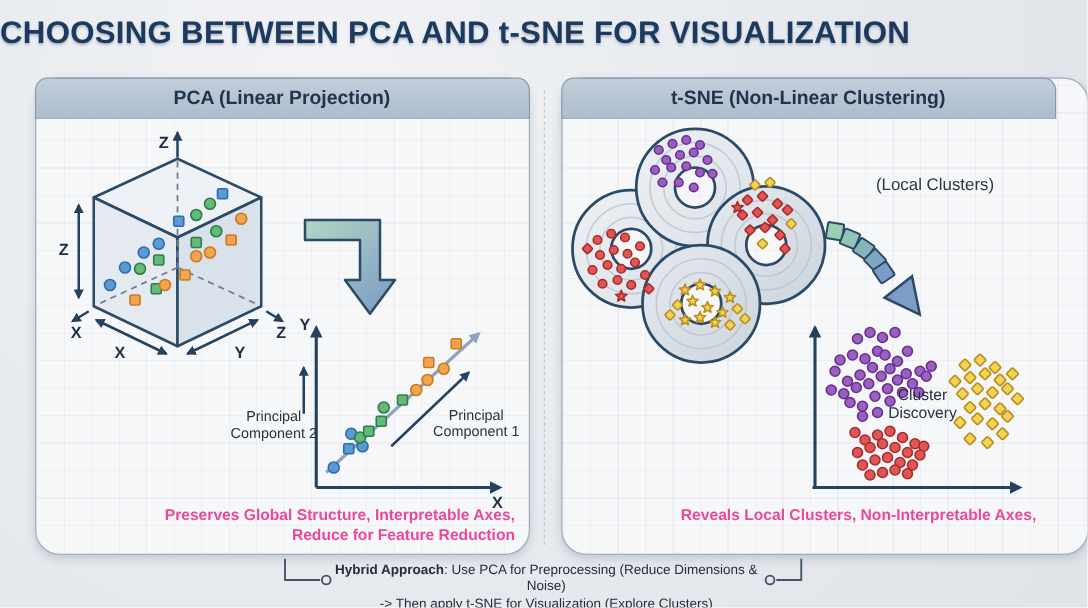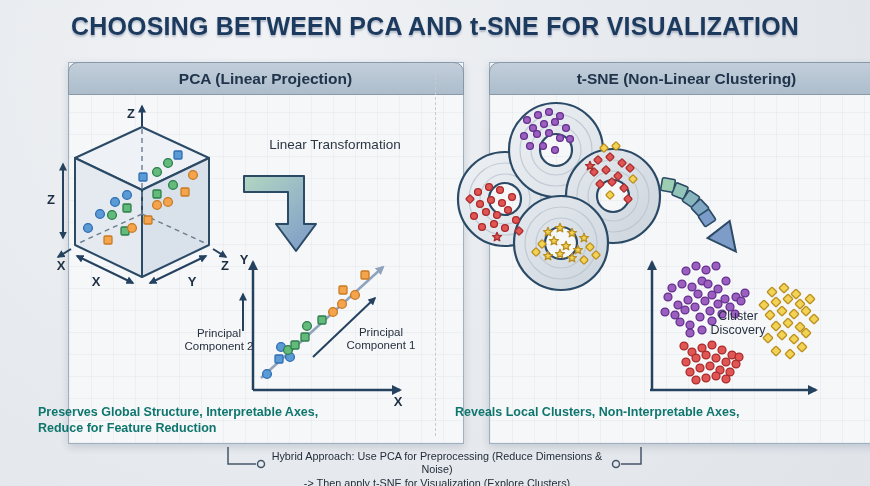--- a/index.html
+++ b/index.html
@@ -2,59 +2,58 @@
 <html><head>
 <meta charset="utf-8">
 <style>
   html,body{margin:0;padding:0;}
   body{
     width:870px;height:486px;position:relative;overflow:hidden;
     font-family:"Liberation Sans",sans-serif;
     background:radial-gradient(circle at 30% 15%, #f1f3f6 0%, #e6e9ed 55%, #e0e4e9 100%);
   }
   .title{
-    position:absolute;left:0;top:12px;width:870px;text-align:center;
+    position:absolute;left:0;top:12px;width:870px;text-align:left;
     font-size:25px;font-weight:800;letter-spacing:.2px;color:#1c3a5e;
     text-shadow:0 2px 2px rgba(110,125,150,.45);
   }
   .panel{
     position:absolute;top:62px;width:394px;height:380px;
     background:
       repeating-linear-gradient(0deg, rgba(90,110,140,.06) 0 1px, transparent 1px 22px),
       repeating-linear-gradient(90deg, rgba(90,110,140,.06) 0 1px, transparent 1px 22px),
       #f6f7f9;
-    border:1.5px solid #9fb0c0;border-radius:0;
+    border:1.5px solid #9fb0c0;border-radius:20px;
     box-shadow:0 3px 8px rgba(40,60,90,.18);
-    margin-left:40px;
   }
   .panel.left{left:28px;} .panel.right{left:449px;padding-left:26px;}
   .panel-header{
     position:absolute;left:-1.5px;top:-1.5px;width:394px;height:31px;
     background:linear-gradient(#c2ceda,#adbdcc);
     border:1.5px solid #8898a9;border-radius:10px 10px 0 0;
     text-align:center;line-height:31px;font-size:15.5px;font-weight:700;color:#20344c;
   }
   .divider{
     position:absolute;left:435px;top:72px;height:364px;width:0;
     border-left:1.5px dashed #c6cbd3;
   }
   svg.overlay{position:absolute;left:0;top:0;z-index:3;}
   .note{
     position:absolute;z-index:4;text-align:center;color:#2c3744;
     font-size:13.5px;font-weight:500;line-height:1.22;
   }
   .summary{
-    position:absolute;z-index:4;text-align:left;color:#0f766e;
+    position:absolute;z-index:4;text-align:right;color:#ec4899;
     font-size:12.5px;font-weight:600;line-height:1.3;
   }
   .footer-text{
     position:absolute;left:255px;top:450px;width:364px;z-index:4;text-align:center;
     font-size:10.8px;color:#232e3a;line-height:1.25;
   }
-  .footer-text b{font-weight:400;text-align:center;}
+  .footer-text b{font-weight:700;text-align:center;}
   .axis-label{font-family:"Liberation Sans",sans-serif;font-size:13px;font-weight:700;fill:#1e2f42;}
   .pc-label{font-family:"Liberation Sans",sans-serif;font-size:11.5px;font-weight:500;fill:#27313f;}
   .cluster-label{font-family:"Liberation Sans",sans-serif;font-size:12.5px;font-weight:500;fill:#27313f;}
 </style>
 </head>
 <body>
 
 <div class="title">CHOOSING BETWEEN PCA AND t-SNE FOR VISUALIZATION</div>
 
 <div class="panel left">
@@ -357,24 +356,24 @@
 
   <g stroke="#44556a" stroke-width="1.5" fill="none">
     <path d="M228,447 L228,464 L256,464"></path>
     <circle cx="261" cy="464" r="3.5"></circle>
     <circle cx="616" cy="464" r="3.5"></circle>
     <path d="M621,464 L641,464 L641,447"></path>
   </g>
 </svg>
 
 <div class="note" style="left:240px;top:137px;width:190px;">
-  <div>Linear Transformation</div>
 </div>
 
 <div class="note" style="left:658px;top:140px;width:180px;">
+  <div>(Local Clusters)</div>
 </div>
 
 <div class="summary" style="left:38px;top:404px;width:374px;">
   <div>Preserves Global Structure, Interpretable Axes,</div>
   <div>Reduce for Feature Reduction</div>
 </div>
 
 <div class="summary" style="left:455px;top:404px;width:374px;">
   <div>Reveals Local Clusters, Non-Interpretable Axes,</div>
 </div>

